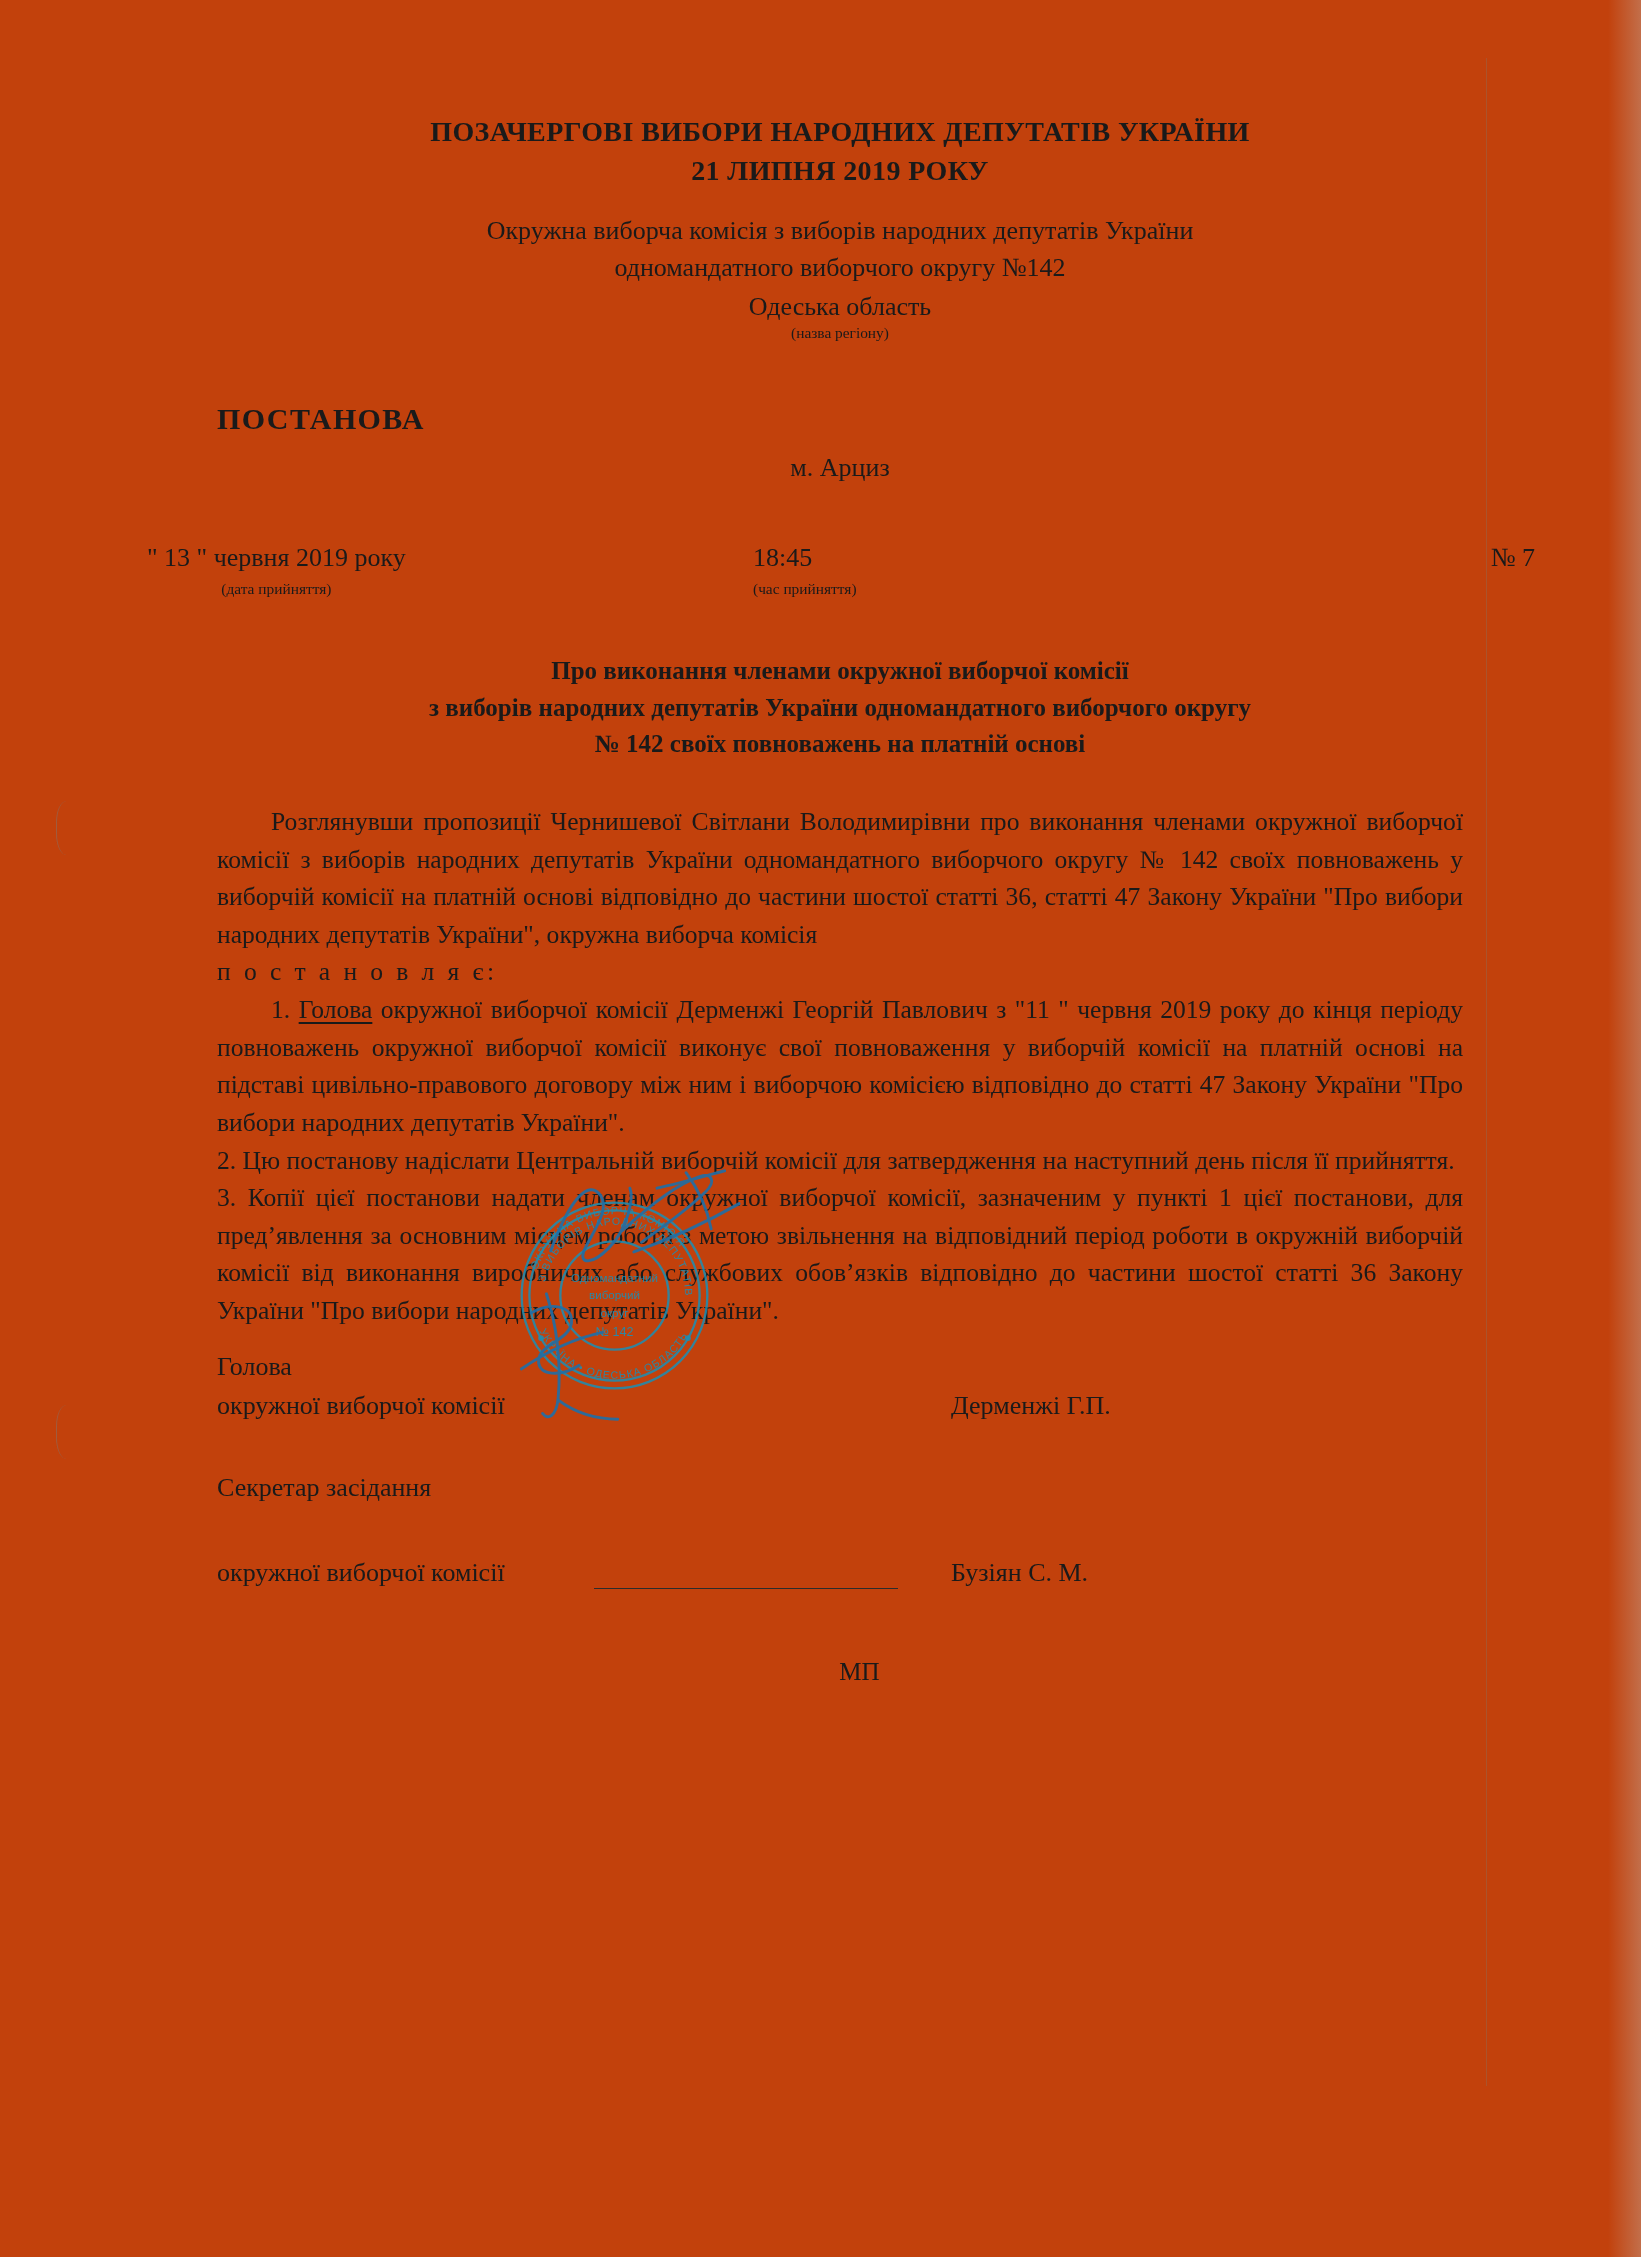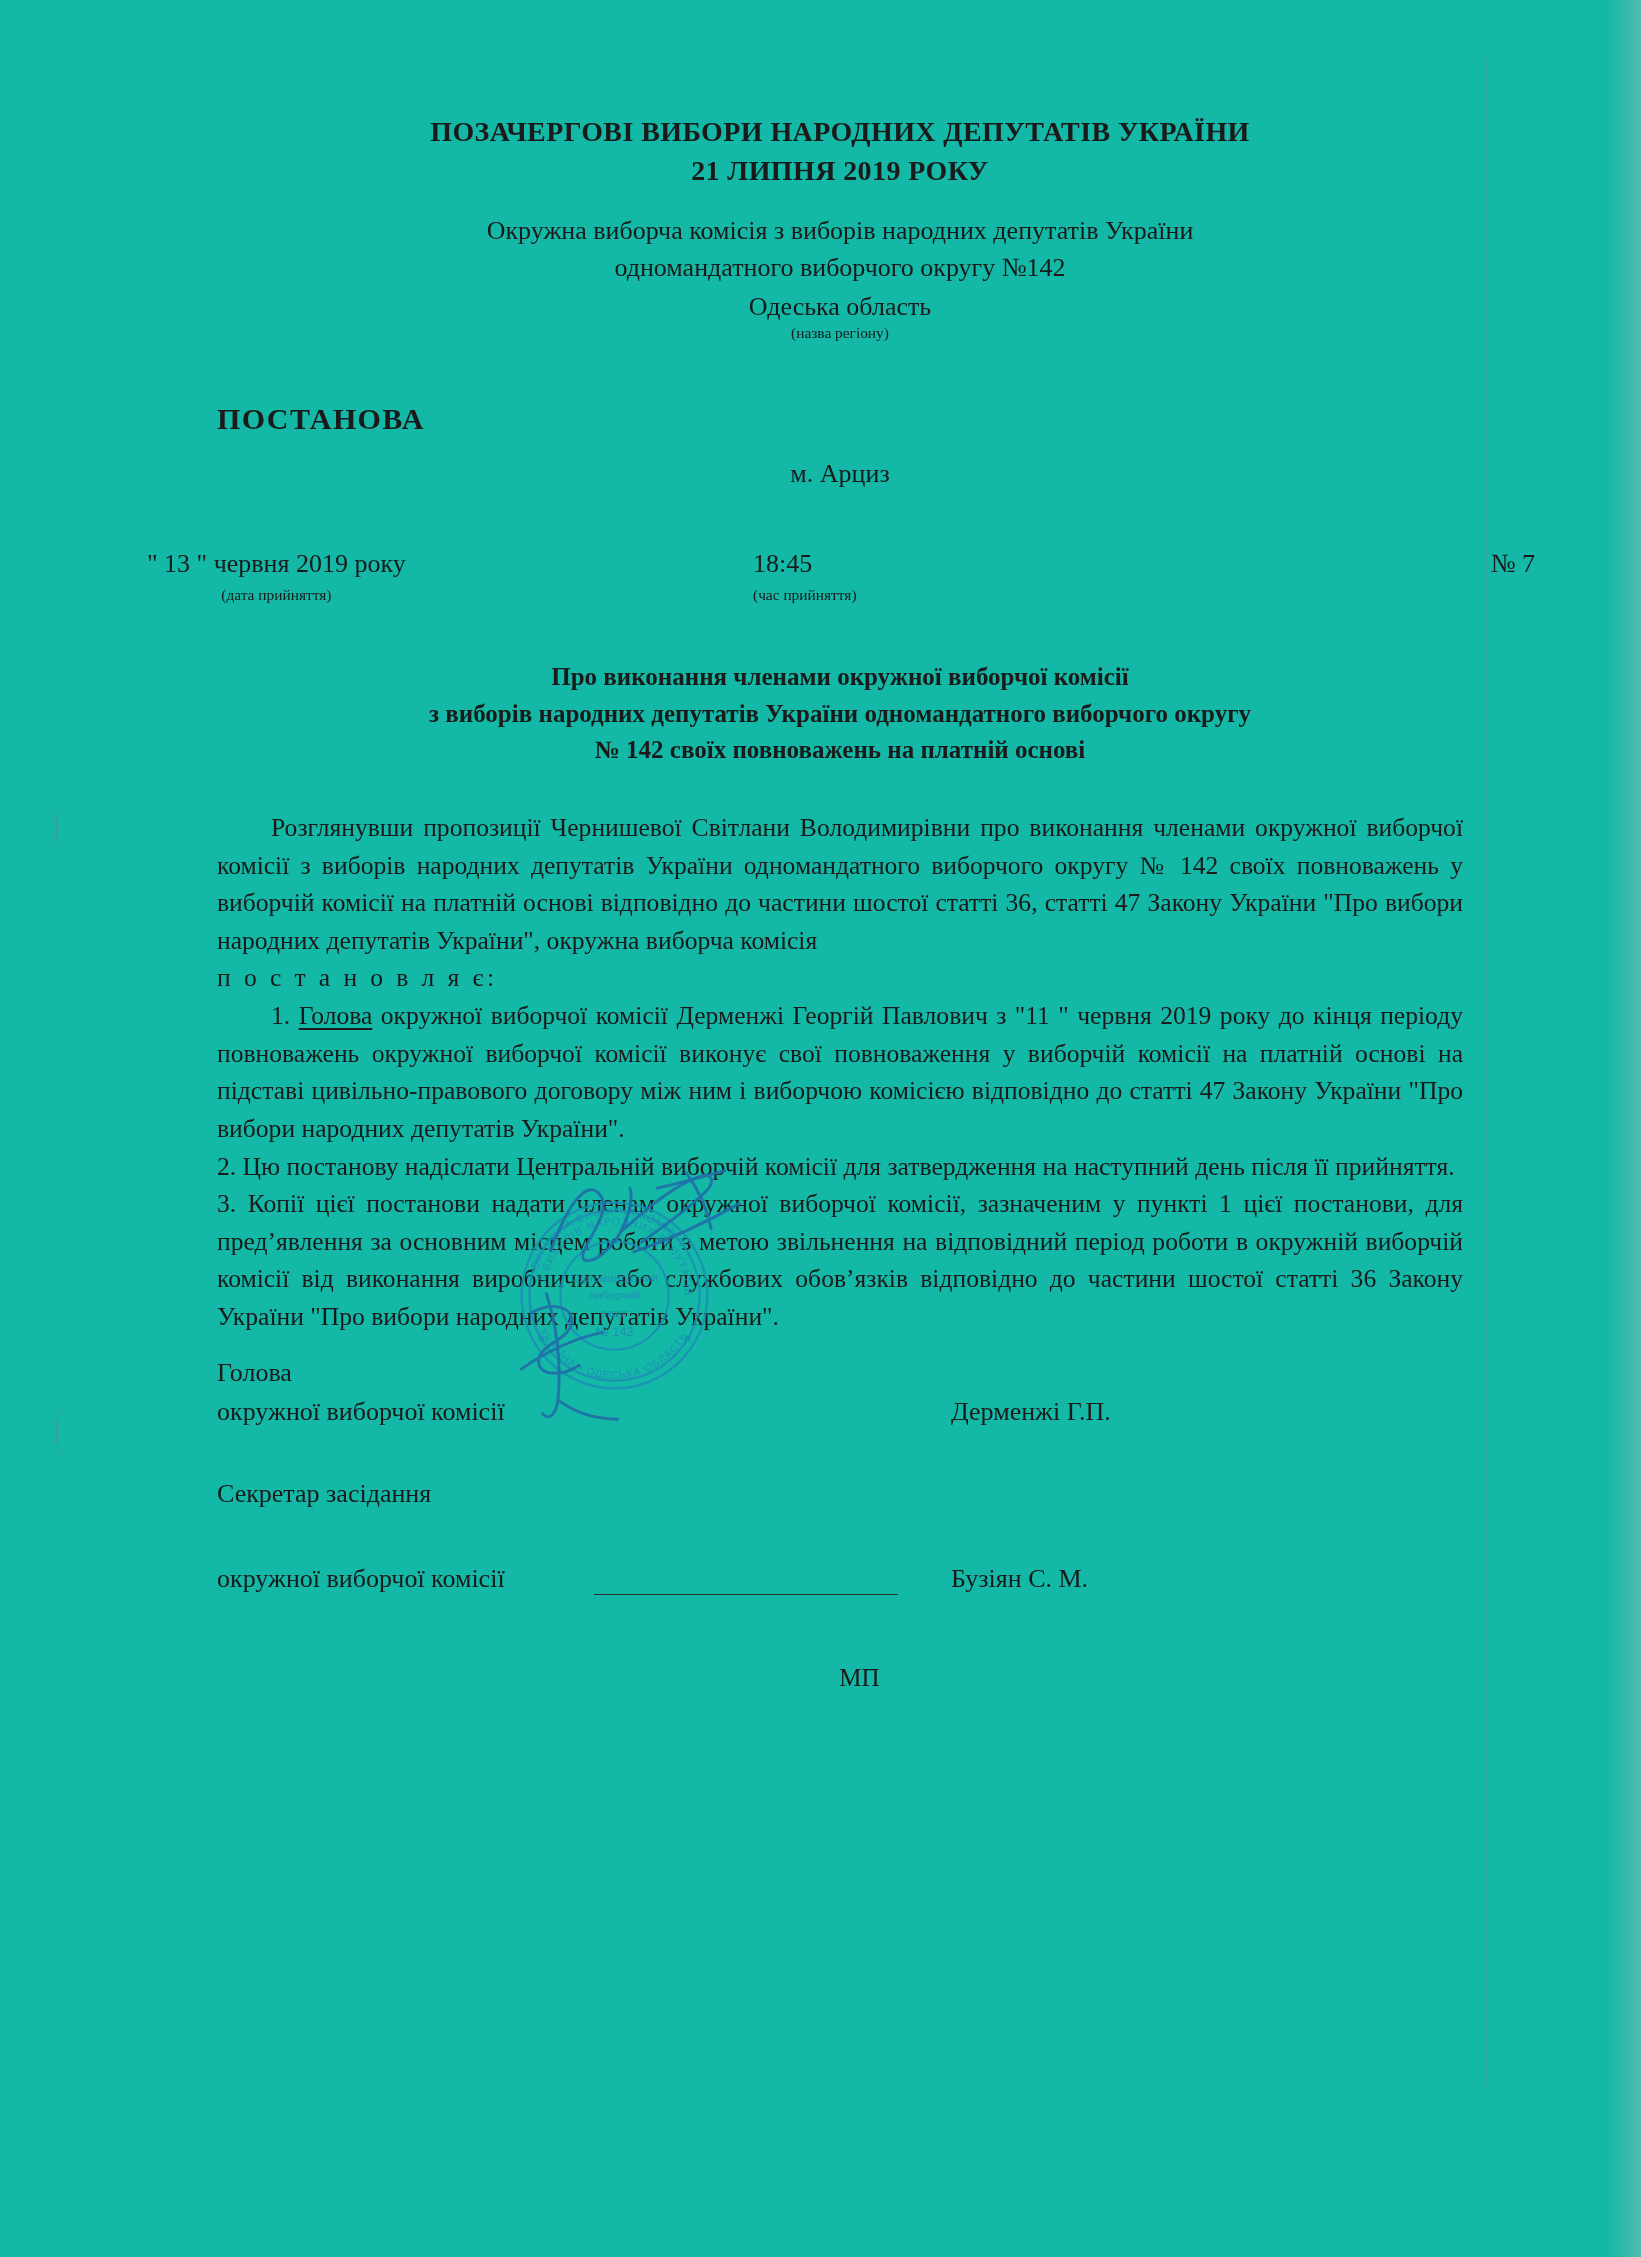--- a/index.html
+++ b/index.html
@@ -11,21 +11,21 @@
     width: 1641px;
     height: 2257px;
     position: relative;
     font-family: "Liberation Serif", serif;
     color: #1a1a1a;
     overflow: hidden;
   }
   .page {
     position: absolute;
     inset: 0;
-    background: #14b8a6;
+    background: #c2410c;
   }
   
   .scan-edge-right {
     position: absolute;
     top: 0; right: 0;
     width: 33px; height: 100%;
     background: linear-gradient(to right, rgba(255,255,255,0), rgba(195,195,190,0.35));
     pointer-events: none;
   }
   .scan-line-v {
@@ -82,21 +82,21 @@
   .doc-type {
     text-align: left;
     font-weight: bold;
     font-size: 30px;
     letter-spacing: 1.4px;
     margin-top: 60px;
   }
   .city {
     text-align: center;
     font-size: 26px;
-    margin-top: 23px;
+    margin-top: 17px;
   }
 
   .meta-row {
     position: relative;
     margin-top: 60px;
     height: 71px;
     font-size: 26px;
   }
   .meta-date {
     position: absolute;

